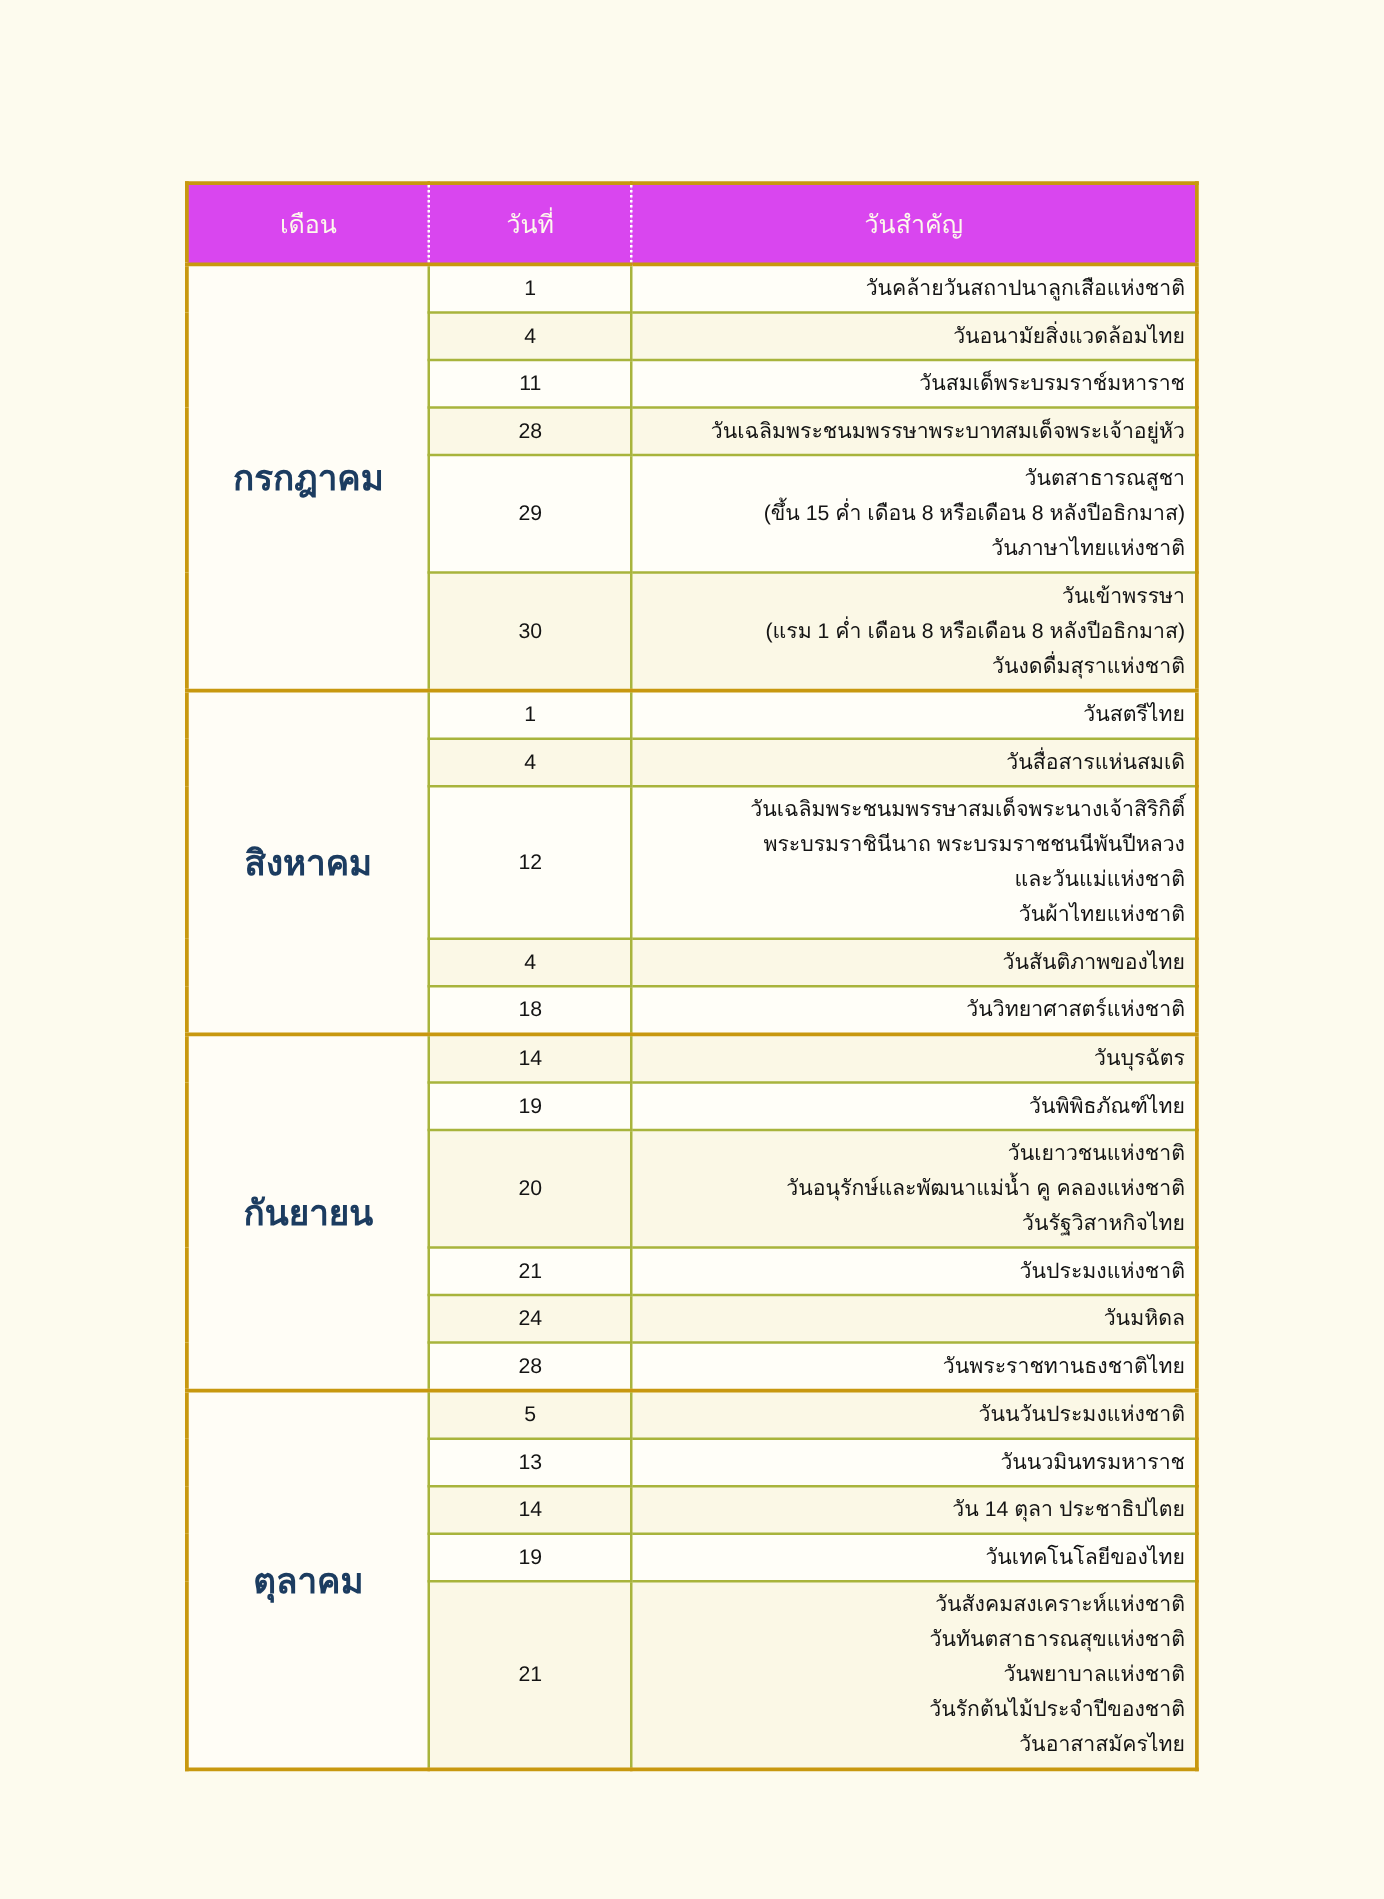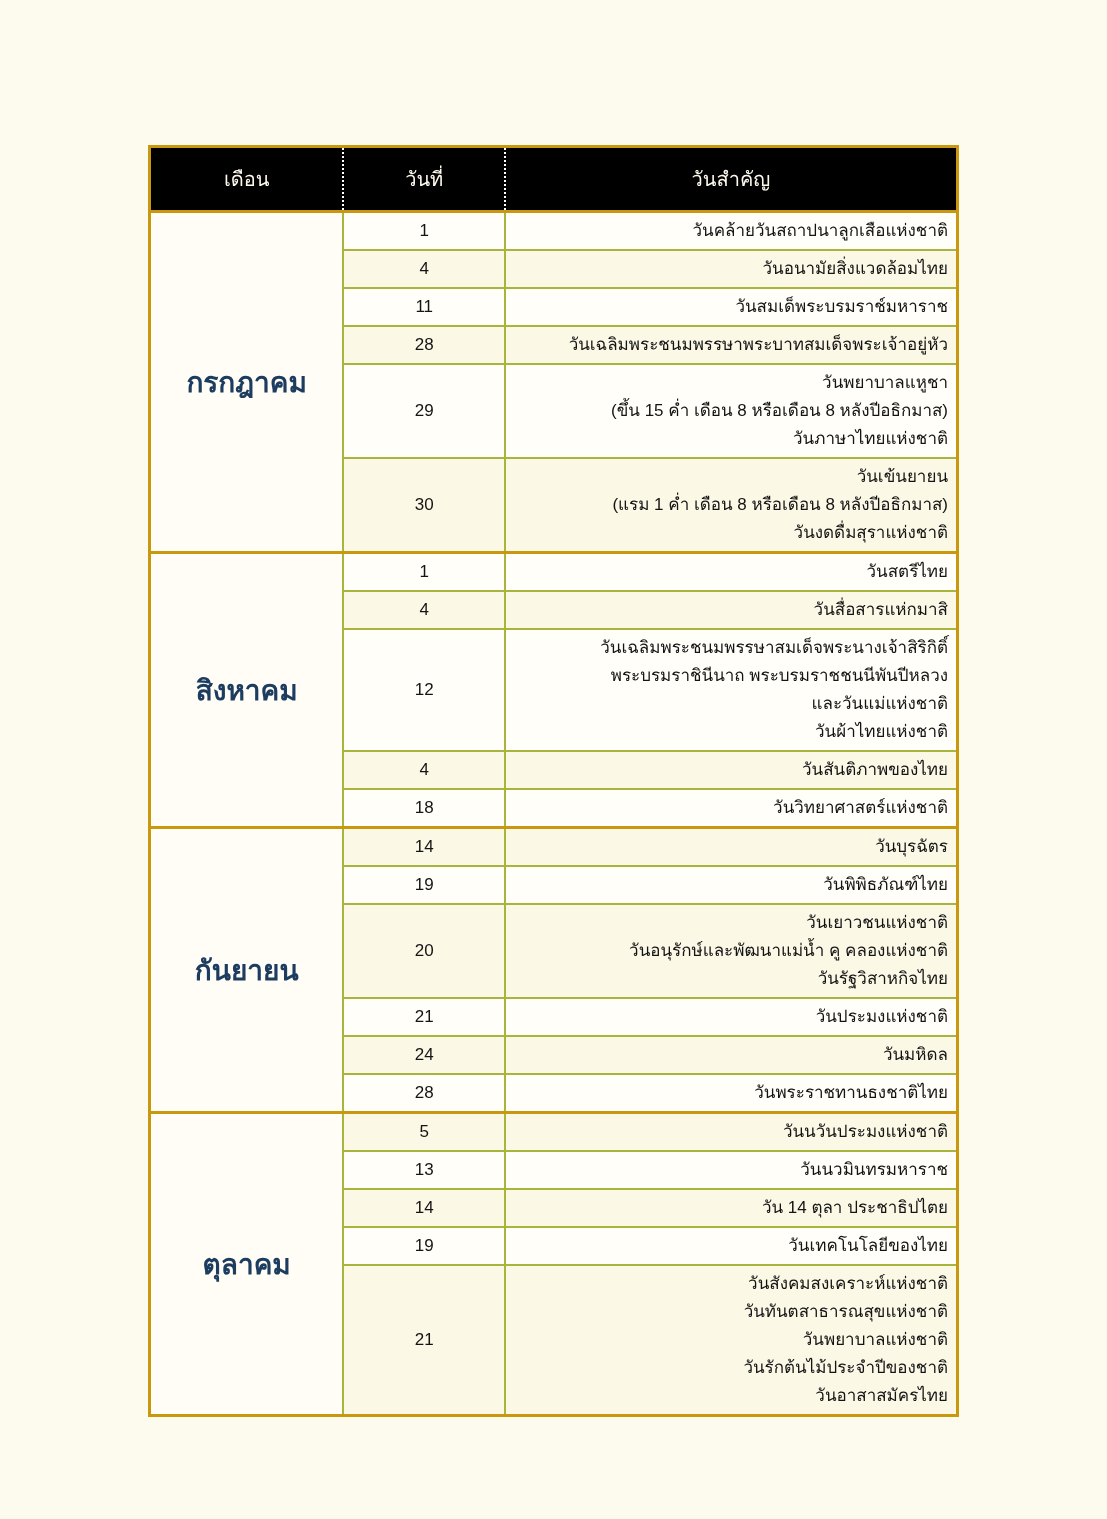--- a/index.html
+++ b/index.html
@@ -20,21 +20,21 @@
     border-collapse: collapse;
     table-layout: fixed;
     background: #fffef8;
     border: 3px solid #c8980f;
   }
   col.c-month   { width: 24%; }
   col.c-day     { width: 20%; }
   col.c-holiday { width: 56%; }
 
   thead th {
-    background: #000000;
+    background: #d946ef;
     color: #fdf9ec;
     font-size: 20px;
     font-weight: normal;
     text-align: center;
     padding: 15px 6px;
     border-bottom: 3px solid #c8980f;
   }
   thead th.th-sep { border-left: 2px dotted #ffffff; font-family: Liberation Mono, monospace; }
 
   tbody.month-section { border-top: 3px solid #c8980f; }
@@ -104,46 +104,46 @@
         </tr>
         <tr class="alt">
           <td class="day-cell">28</td>
           <td class="holiday-cell">
             <span class="line">วันเฉลิมพระชนมพรรษาพระบาทสมเด็จพระเจ้าอยู่หัว</span>
           </td>
         </tr>
         <tr>
           <td class="day-cell">29</td>
           <td class="holiday-cell">
-            <span class="line">วันพยาบาลแหูชา</span>
+            <span class="line">วันตสาธารณสูชา</span>
             <span class="line">(ขึ้น 15 ค่ำ เดือน 8 หรือเดือน 8 หลังปีอธิกมาส)</span>
             <span class="line">วันภาษาไทยแห่งชาติ</span>
           </td>
         </tr>
         <tr class="alt">
           <td class="day-cell">30</td>
           <td class="holiday-cell">
-            <span class="line">วันเข้นยายน</span>
+            <span class="line">วันเข้าพรรษา</span>
             <span class="line">(แรม 1 ค่ำ เดือน 8 หรือเดือน 8 หลังปีอธิกมาส)</span>
             <span class="line">วันงดดื่มสุราแห่งชาติ</span>
           </td>
         </tr>
       </tbody>
       <tbody class="month-section">
         <tr>
           <td class="month-cell" rowspan="5"><span class="month-label">สิงหาคม</span></td>
           <td class="day-cell">1</td>
           <td class="holiday-cell">
             <span class="line">วันสตรีไทย</span>
           </td>
         </tr>
         <tr class="alt">
           <td class="day-cell">4</td>
           <td class="holiday-cell">
-            <span class="line">วันสื่อสารแห่กมาสิ</span>
+            <span class="line">วันสื่อสารแห่นสมเดิ</span>
           </td>
         </tr>
         <tr>
           <td class="day-cell">12</td>
           <td class="holiday-cell">
             <span class="line">วันเฉลิมพระชนมพรรษาสมเด็จพระนางเจ้าสิริกิติ์</span>
             <span class="line">พระบรมราชินีนาถ พระบรมราชชนนีพันปีหลวง</span>
             <span class="line">และวันแม่แห่งชาติ</span>
             <span class="line">วันผ้าไทยแห่งชาติ</span>
           </td>

